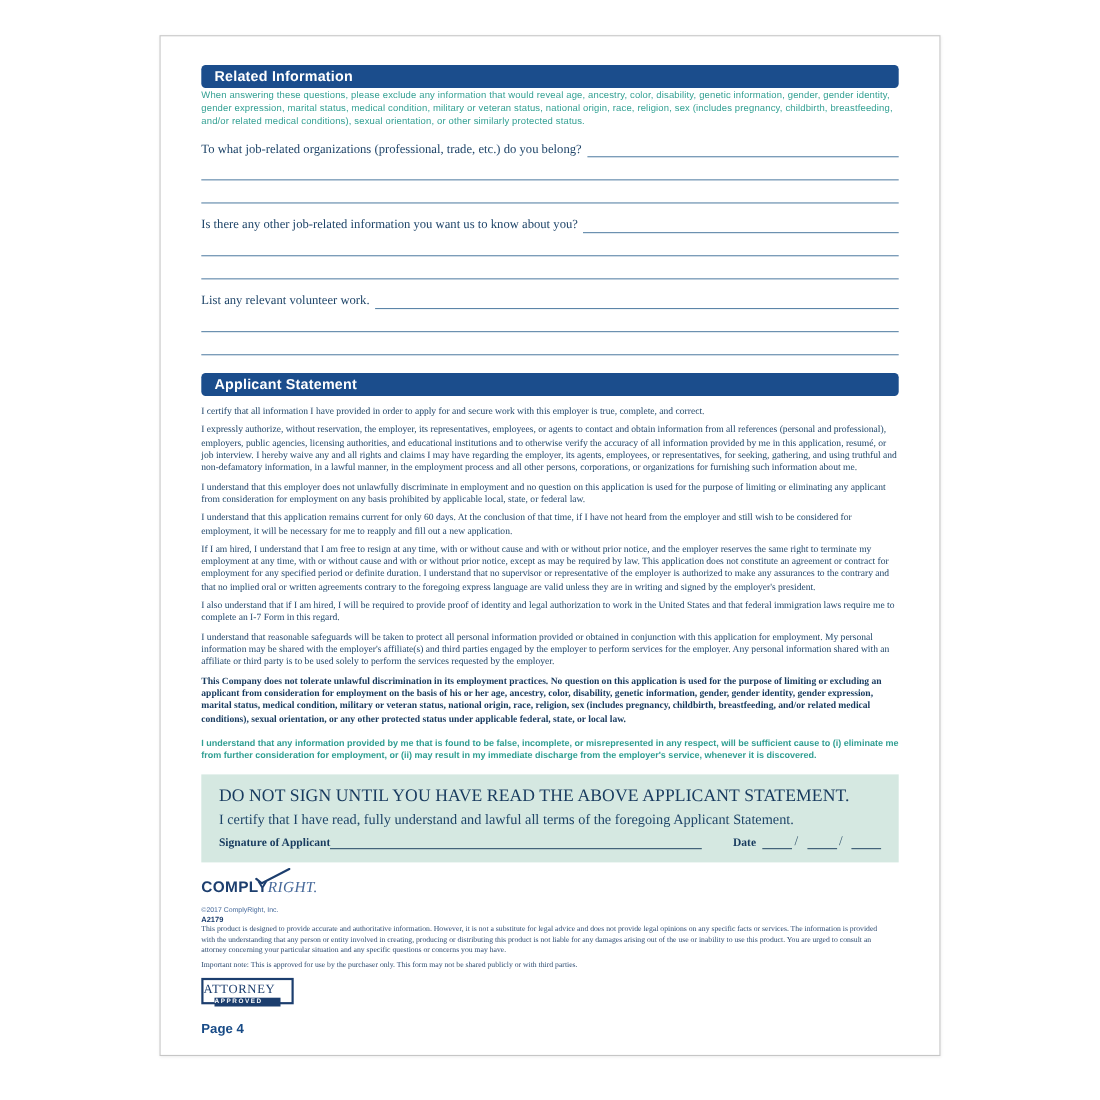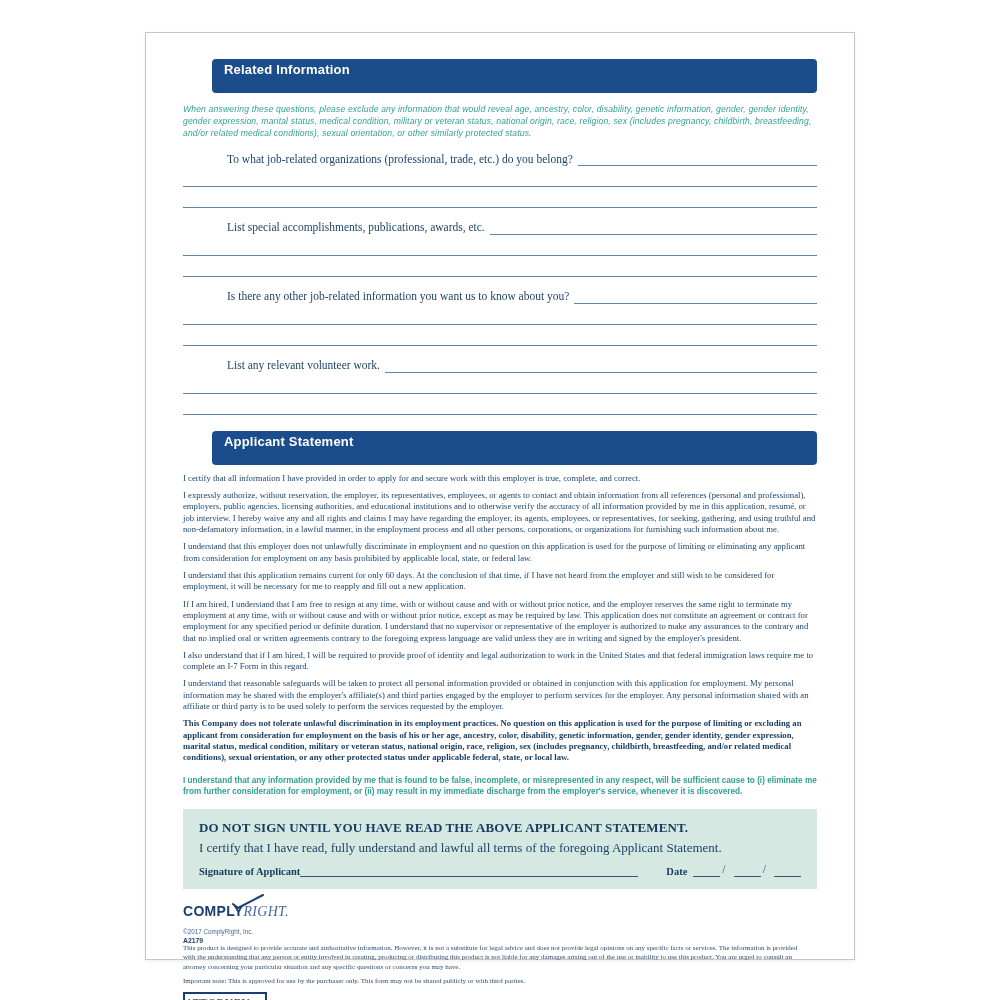--- a/index.html
+++ b/index.html
@@ -10,37 +10,36 @@
     position: absolute; left: 145px; top: 32px; width: 710px; height: 928px;
     background: #ffffff; border: 1px solid #c6c6c6;
     box-shadow: 0 1px 3px rgba(0,0,0,0.08);
     padding: 26px 37px 0 37px;
   }
 
   
   .section-bar {
     background: #1b4d8c; color: #ffffff;
     font-family: "Liberation Sans", sans-serif; font-weight: bold;
-    font-size: 13px; line-height: 21px; height: 34px;
+    font-size: 13px; line-height: 21px; height: 21px;
     border-radius: 4px; padding: 0 0 0 12px;
     letter-spacing: 0.2px;
-    margin-left: 29px;
   }
 
   .intro {
-    margin-top: 10px;
+    margin-top: 0;
     color: #33a093;
     font-family: "Liberation Sans", sans-serif;
-    font-size: 8.6px; line-height: 1.42; letter-spacing: 0.15px; font-style: italic;
+    font-size: 8.6px; line-height: 1.42; letter-spacing: 0.15px;
   }
 
   .qblock { margin-top: 13px; }
   .qrow { display: flex; align-items: flex-end; }
   .qlabel {
-    color: #1e4468; font-size: 11.5px; line-height: 1.2; white-space: nowrap; margin-left: 44px;
+    color: #1e4468; font-size: 11.5px; line-height: 1.2; white-space: nowrap;
   }
   .qline { flex: 1; border-bottom: 1px solid #5c85a8; margin-left: 5px; height: 13px; }
   .fline { border-bottom: 1px solid #5c85a8; height: 21px; }
 
   .statement { margin-top: 16px; }
   .statement p {
     color: #1e4468; font-size: 8.7px; line-height: 1.3; margin-top: 6px;
     text-align: left;
   }
   .statement p.first { margin-top: 8px; }
@@ -48,21 +47,21 @@
   .statement p.bold-teal {
     font-weight: bold; color: #2f9e92; margin-top: 11px;
     font-family: "Liberation Sans", sans-serif; font-size: 8.2px; line-height: 1.35;
   }
 
   .sigbox {
     margin-top: 12px; background: #d5e8e1; padding: 11px 16px 12px 16px;
     height: 80px; display: flex; flex-direction: column;
   }
   .sig-warning {
-    color: #173a5e; font-weight: bold; font-size: 13px; letter-spacing: 0.1px;
+    color: #173a5e; font-weight: normal; font-size: 16px; letter-spacing: 0.1px;
   }
   .sig-certify { color: #1e4468; font-size: 13px; margin-top: 4px; }
   .sig-row { display: flex; align-items: flex-end; margin-top: auto; color: #173a5e; }
   .sig-label { font-weight: bold; font-size: 10.5px; white-space: nowrap; }
   .sig-line { flex: 1; border-bottom: 1px solid #35566f; height: 12px; }
   .date-label { font-weight: bold; font-size: 10.5px; margin-left: 28px; white-space: nowrap; }
   .date-seg { width: 27px; border-bottom: 1px solid #35566f; height: 12px; margin-left: 6px; }
   .date-slash { font-size: 12px; margin: 0 2px; color: #35566f; }
 
   .footer { display: flex; margin-top: 14px; flex-direction: column; }
@@ -119,28 +118,20 @@
 
   <div class="qblock">
     <div class="qrow">
       <span class="qlabel">To what job-related organizations (professional, trade, etc.) do you belong?</span>
       <span class="qline"></span>
     </div>
     <div class="fline"></div>
     <div class="fline"></div>
   </div>
 
-  <div class="qblock">
-    <div class="qrow">
-      <span class="qlabel">List special accomplishments, publications, awards, etc.</span>
-      <span class="qline"></span>
-    </div>
-    <div class="fline"></div>
-    <div class="fline"></div>
-  </div>
 
   <div class="qblock">
     <div class="qrow">
       <span class="qlabel">Is there any other job-related information you want us to know about you?</span>
       <span class="qline"></span>
     </div>
     <div class="fline"></div>
     <div class="fline"></div>
   </div>
 

